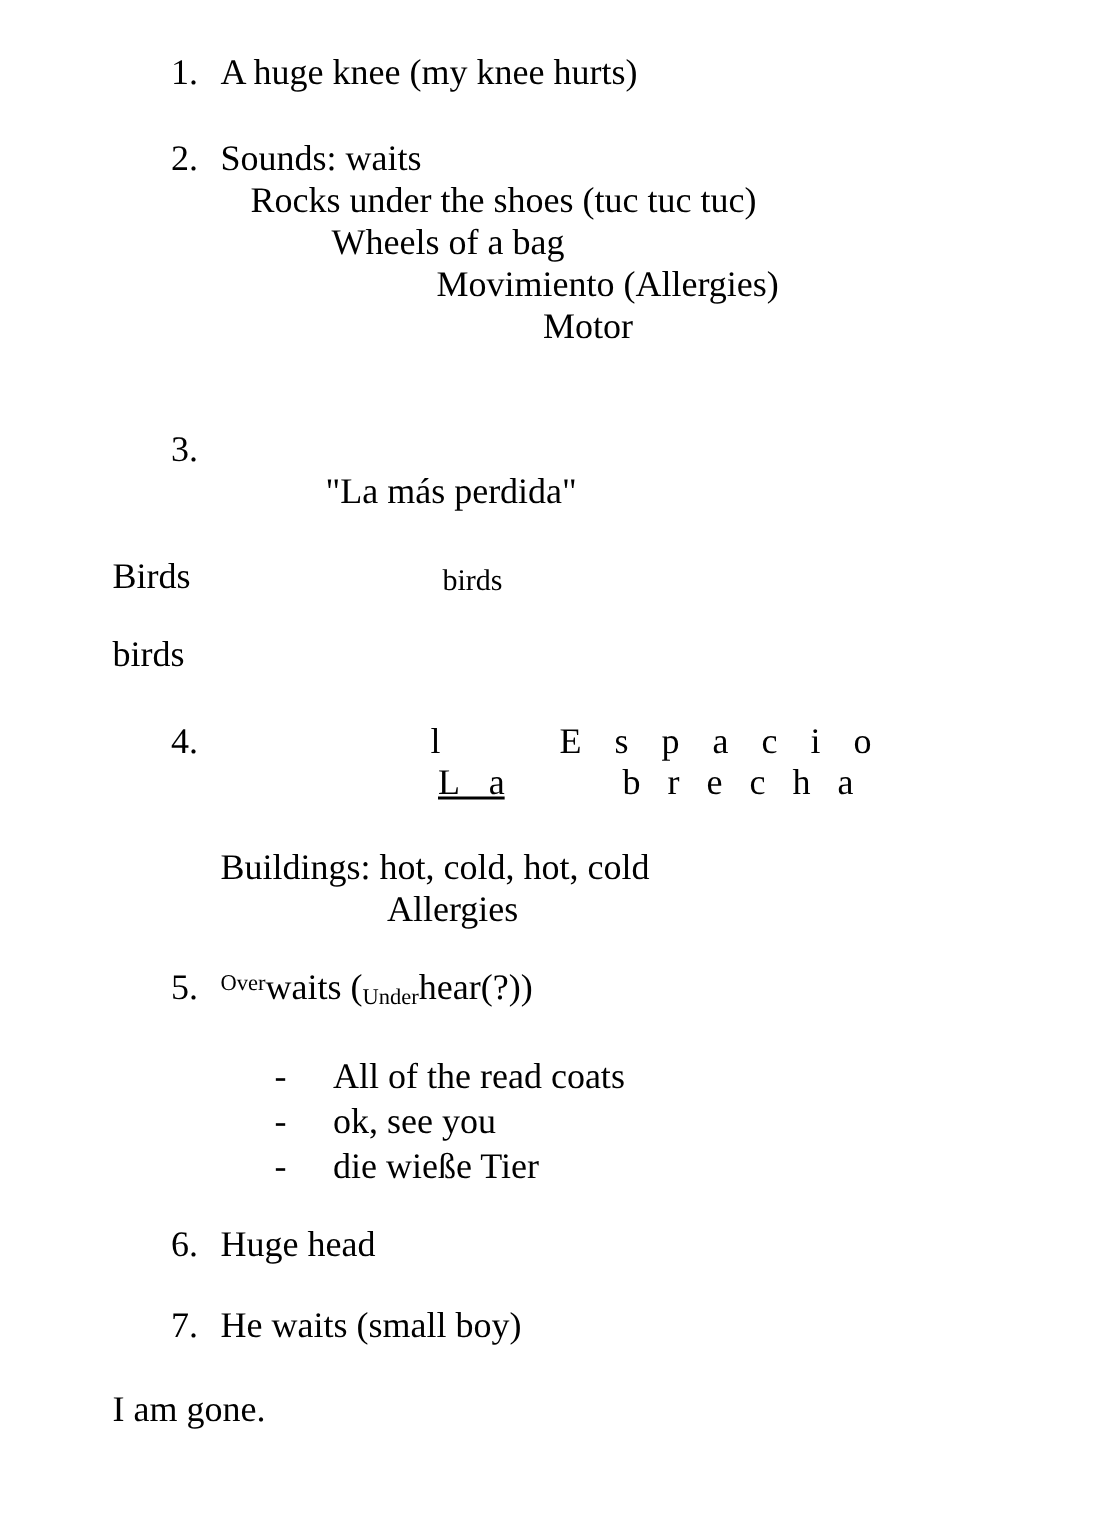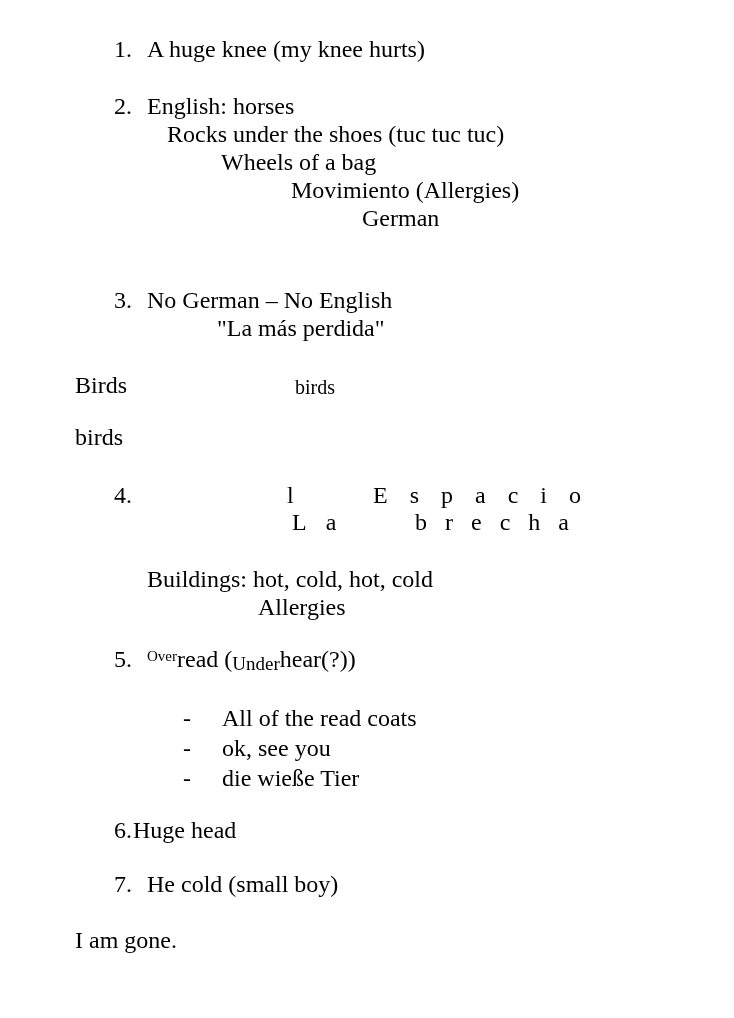--- a/index.html
+++ b/index.html
@@ -27,60 +27,59 @@
   .seg {
     position: absolute;
     top: 0;
     white-space: pre;
   }
   .small {
     font-size: 20px;
   }
   .spread-wide { word-spacing: 16px; }
   .spread-med  { word-spacing: 12px; }
-  .spread-la   { word-spacing: 14px; }
+  .spread-la   { word-spacing: 14px; text-decoration: underline; }
   .sup {
     font-size: 15px;
     vertical-align: 6px;
   }
   .sub {
-    font-size: 19px;
+    font-size: 15px;
     vertical-align: -3px;
   }
 </style>
 </head>
 <body>
 
 <div class="page">
 
   <div class="ln" style="top:36px">
     <span class="seg" style="left:114px">1.</span>
     <span class="seg" style="left:147px">A huge knee (my knee hurts)</span>
   </div>
 
   <div class="ln" style="top:93px">
     <span class="seg" style="left:114px">2.</span>
-    <span class="seg" style="left:147px">English: horses</span>
+    <span class="seg" style="left:147px">Sounds: waits</span>
   </div>
   <div class="ln" style="top:121px">
     <span class="seg" style="left:167px">Rocks under the shoes (tuc tuc tuc)</span>
   </div>
   <div class="ln" style="top:149px">
     <span class="seg" style="left:221px">Wheels of a bag</span>
   </div>
   <div class="ln" style="top:177px">
     <span class="seg" style="left:291px">Movimiento (Allergies)</span>
   </div>
   <div class="ln" style="top:205px">
-    <span class="seg" style="left:362px">German</span>
+    <span class="seg" style="left:362px">Motor</span>
   </div>
 
   <div class="ln" style="top:287px">
     <span class="seg" style="left:114px">3.</span>
-    <span class="seg" style="left:147px">No German – No English</span>
   </div>
   <div class="ln" style="top:315px">
     <span class="seg" style="left:217px">"La más perdida"</span>
   </div>
 
   <div class="ln" style="top:372px">
     <span class="seg" style="left:75px">Birds</span>
     <span class="seg small" style="left:295px; top:4px">birds</span>
   </div>
   <div class="ln" style="top:424px">
@@ -99,43 +98,43 @@
 
   <div class="ln" style="top:566px">
     <span class="seg" style="left:147px">Buildings: hot, cold, hot, cold</span>
   </div>
   <div class="ln" style="top:594px">
     <span class="seg" style="left:258px">Allergies</span>
   </div>
 
   <div class="ln" style="top:646px">
     <span class="seg" style="left:114px">5.</span>
-    <span class="seg" style="left:147px"><span class="sup">Over</span><span>read (</span><span class="sub">Under</span><span>hear(?))</span></span>
+    <span class="seg" style="left:147px"><span class="sup">Over</span><span>waits (</span><span class="sub">Under</span><span>hear(?))</span></span>
   </div>
 
   <div class="ln" style="top:705px">
     <span class="seg" style="left:183px">-</span>
     <span class="seg" style="left:222px">All of the read coats</span>
   </div>
   <div class="ln" style="top:735px">
     <span class="seg" style="left:183px">-</span>
     <span class="seg" style="left:222px">ok, see you</span>
   </div>
   <div class="ln" style="top:765px">
     <span class="seg" style="left:183px">-</span>
     <span class="seg" style="left:222px">die wieße Tier</span>
   </div>
 
   <div class="ln" style="top:817px">
     <span class="seg" style="left:114px">6.</span>
-    <span class="seg" style="left:133px">Huge head</span>
+    <span class="seg" style="left:147px">Huge head</span>
   </div>
 
   <div class="ln" style="top:871px">
     <span class="seg" style="left:114px">7.</span>
-    <span class="seg" style="left:147px">He cold (small boy)</span>
+    <span class="seg" style="left:147px">He waits (small boy)</span>
   </div>
 
   <div class="ln" style="top:927px">
     <span class="seg" style="left:75px">I am gone.</span>
   </div>
 
 </div>
 
 </body></html>

